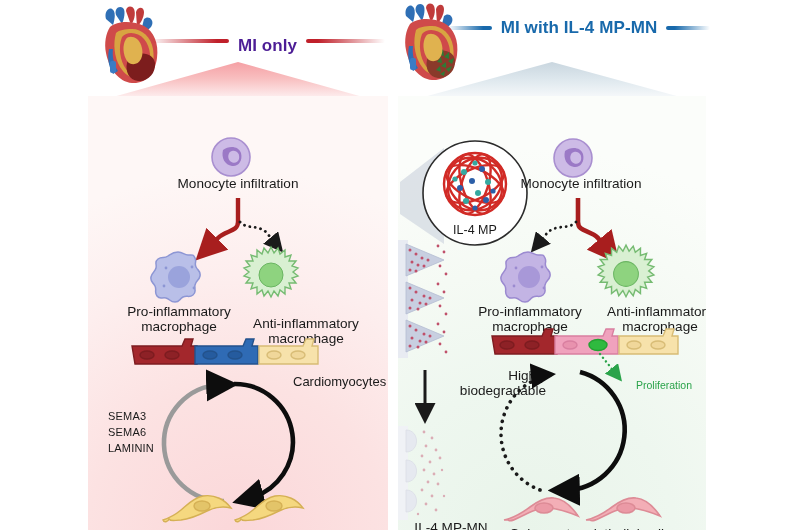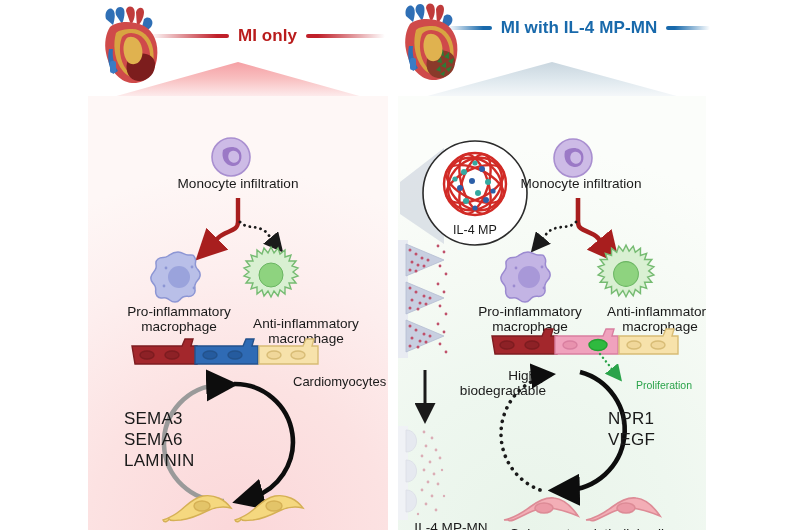--- a/index.html
+++ b/index.html
@@ -14,21 +14,21 @@
   .header{position:absolute;left:0;top:0;width:800px;height:92px;}
   .heart{position:absolute;width:72px;height:86px;}
   .heart.left{left:92px;top:3px;}
   .heart.right{left:392px;top:0px;}
 
   .titlewrap{position:absolute;display:flex;align-items:center;}
   .title-mi{left:150px;top:26px;width:235px;}
   .title-treat{left:448px;top:18px;width:262px;flex-direction:column;}
 
   .ttext{font-weight:bold;font-size:17px;letter-spacing:.1px;white-space:nowrap;}
-  .ttext.red{color:#b91c1c;}
+  .ttext.red{color:#4c1d95;margin-top:10px;}
   .ttext.blue{color:#1869ab;text-align:center;}
   .rule{height:3.2px;border-radius:2px;flex:1;}
   .rule.red-l{background:linear-gradient(90deg,rgba(192,32,42,0) 0%,#c0202a 85%);margin-right:9px;}
   .rule.red-r{background:linear-gradient(270deg,rgba(192,32,42,0) 0%,#c0202a 85%);margin-left:9px;}
   .rule.blue-l{background:linear-gradient(90deg,rgba(24,105,171,0) 0%,#1869ab 80%);margin-right:9px;}
   .rule.blue-r{background:linear-gradient(270deg,rgba(24,105,171,0) 0%,#1869ab 80%);margin-left:9px;}
   .t2row{display:flex;align-items:center;width:100%;}
   .t2line2{width:100%;text-align:center;margin-top:2px;}
 
   
@@ -44,21 +44,21 @@
   .tri-left{position:absolute;left:88px;top:62px;width:300px;height:42px;
     background:linear-gradient(180deg,#f5a0a4 0%,#f8bfc0 40%,rgba(255,247,246,0) 100%);
     clip-path:polygon(50% 0%,100% 100%,0% 100%);}
   .tri-right{position:absolute;left:398px;top:62px;width:308px;height:42px;
     background:linear-gradient(180deg,#c9d6df 0%,#dde7ed 40%,rgba(251,253,250,0) 100%);
     clip-path:polygon(50% 0%,100% 100%,0% 100%);}
 
   
   .lbl{position:absolute;color:#1a1a1a;font-size:13.6px;line-height:15px;text-align:center;white-space:nowrap;}
   .lbl.sm{font-size:13px;}
-  .lbl.gene{font-size:17px;line-height:21px;letter-spacing:.2px;text-align:left;white-space:pre-line;margin-left:16px;}
+  .lbl.gene{font-size:11px;line-height:16px;letter-spacing:.2px;text-align:left;white-space:pre-line;}
   .lbl.green{color:#2aa34a;font-size:10.5px;padding-left:24px;}
   .cellimg{position:absolute;}
   svg{display:block;overflow:visible;}
 </style>
 </head>
 <body>
 
 <div class="stage">
 
   <div class="header">
@@ -423,22 +423,20 @@
           <path d="M0,0 L7,3.5 L0,7 z" fill="#0d0d0d"></path>
         </marker>
         <marker id="rcyB" markerWidth="7" markerHeight="7" refX="7" refY="3.5" orient="auto">
           <path d="M0,0 L7,3.5 L0,7 z" fill="#0d0d0d"></path>
         </marker>
       </defs>
       <path d="M74 8 A60 60 0 0 1 60 126" stroke="#0d0d0d" stroke-width="4.6" fill="none" marker-end="url(#rcyA)"></path>
       <path d="M34 126 A60 60 0 0 1 50 10" stroke="#1a1a1a" stroke-width="3.6" fill="none" stroke-dasharray="0.1 7" stroke-linecap="round" marker-end="url(#rcyB)"></path>
     </svg>
 
-    <div class="lbl gene" style="left:194px;top:312px;width:80px;">NPR1
-VEGF</div>
 
     <svg style="position:absolute;left:104px;top:392px;" width="170" height="42">
       <g fill="#f3aeb6" stroke="#dd8b96" stroke-width="1.6">
         <path d="M2 32 C12 30 20 25 28 19 C36 13 44 9 52 10 C62 11 70 19 76 28 C66 24 58 21 48 20 C38 19 28 24 18 29 C12 32 8 34 6 32 Z"></path>
         <ellipse cx="42" cy="20" rx="9" ry="5" fill="#eb9aa6" stroke="#dd8b96"></ellipse>
         <path d="M84 32 C94 30 102 25 110 19 C118 13 126 9 134 10 C144 11 152 19 158 28 C148 24 140 21 130 20 C120 19 110 24 100 29 C94 32 90 34 88 32 Z"></path>
         <ellipse cx="124" cy="20" rx="9" ry="5" fill="#eb9aa6" stroke="#dd8b96"></ellipse>
       </g>
     </svg>
     <div class="lbl" style="left:82px;top:430px;width:220px;">Quiescent endothelial cells</div>

